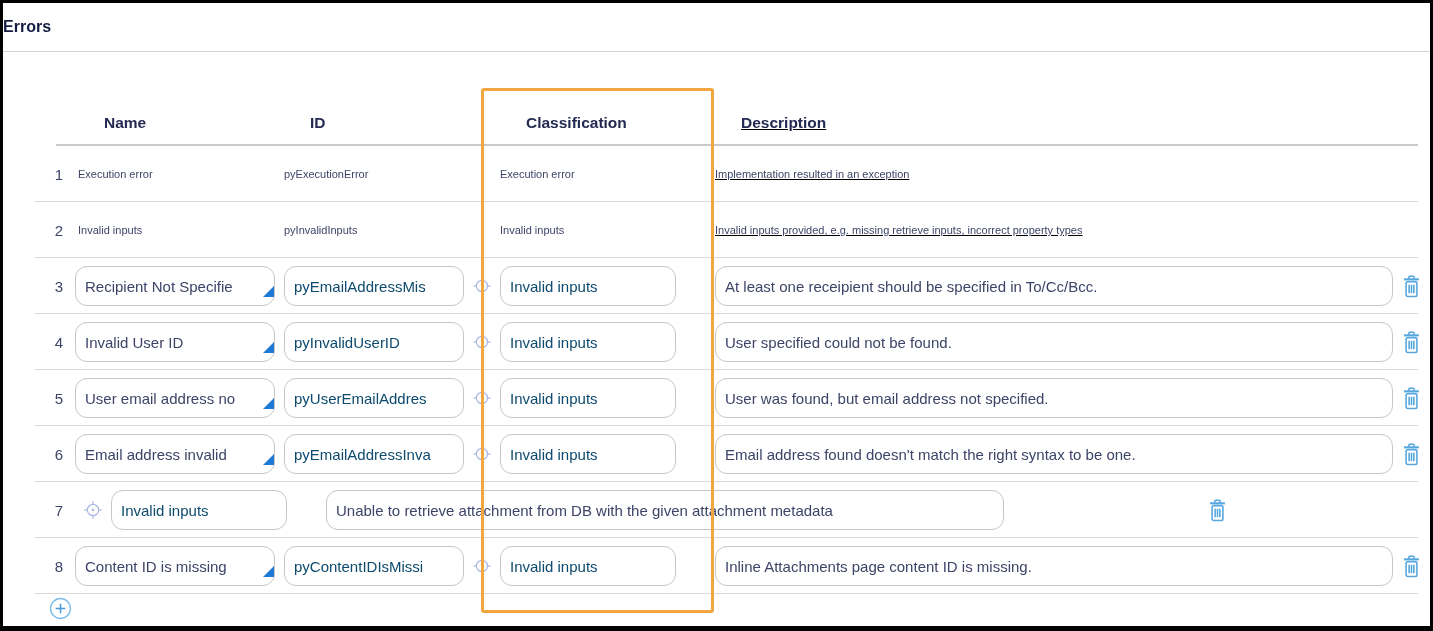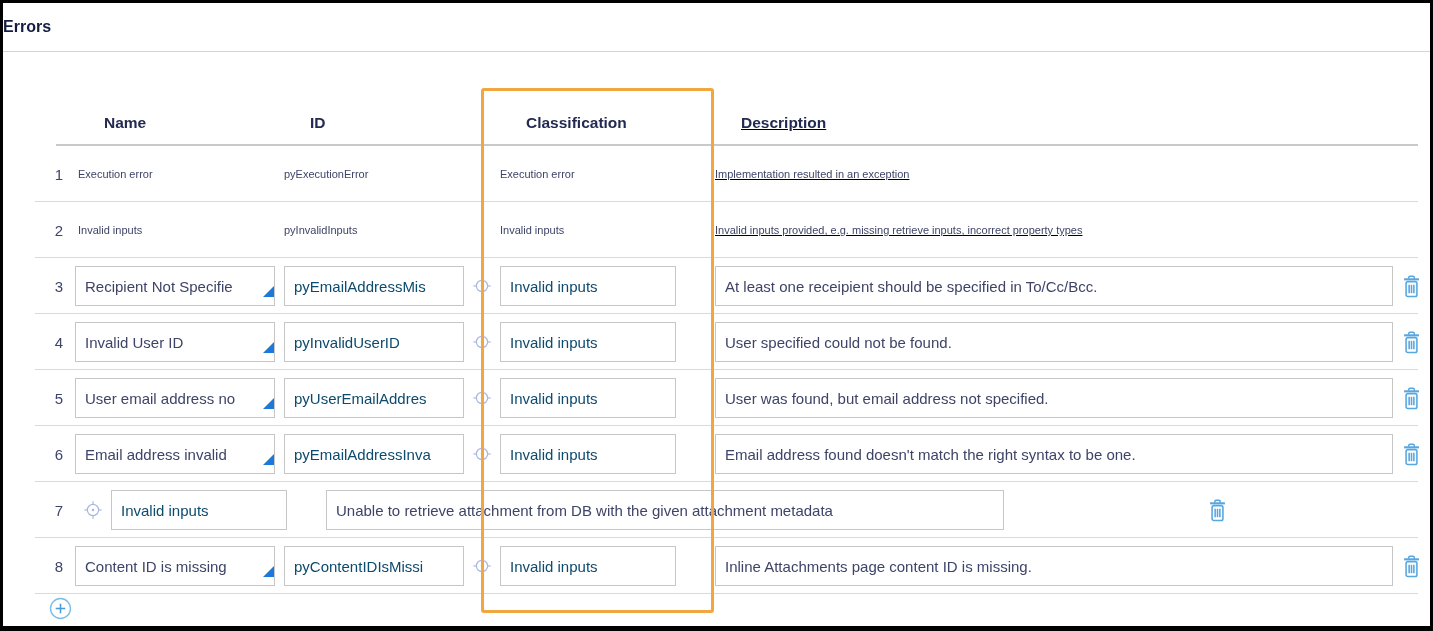--- a/index.html
+++ b/index.html
@@ -27,21 +27,21 @@
   .c-icon { width:36px; display:flex; justify-content:center; align-items:center; flex:none; }
   .c-cls  { width:176px; flex:none; }
   .c-gap  { width:39px; flex:none; }
   .c-desc { width:678px; flex:none;text-decoration:underline; }
   .c-trash{ flex:1; display:flex; justify-content:center; align-items:center; }
 
   .hdr { font-size:15.5px; font-weight:bold; color:#232a52;margin-left:26px; }
   .pl3 { display:inline-block; padding-left:3px; }
   .rotext { font-size:11px; color:#3e4468; white-space:nowrap; overflow:hidden; display:block; }
 
-  input.txt { height:40px; width:100%; border:1px solid #c6c6c6; border-radius:0;
+  input.txt { height:40px; width:100%; border:1px solid #c6c6c6; border-radius:12px;
     padding:0 9px; font:15px "Liberation Sans",sans-serif; background:#fff; outline:none; }
   input.dark { color:#3e4468; }
   input.gray { color:#0c4a6e; }
   .corner { position:absolute; right:1px; bottom:9px; width:0; height:0;
     border-left:11px solid transparent; border-bottom:11px solid #1e79d6; }
 
   .hl-box { position:absolute; left:478px; top:85px; width:233px; height:525px;
     border:3px solid #f2a640; border-radius:3px; pointer-events:none; z-index:5; }
 
   .icon-btn { cursor:pointer; display:inline-flex; }

